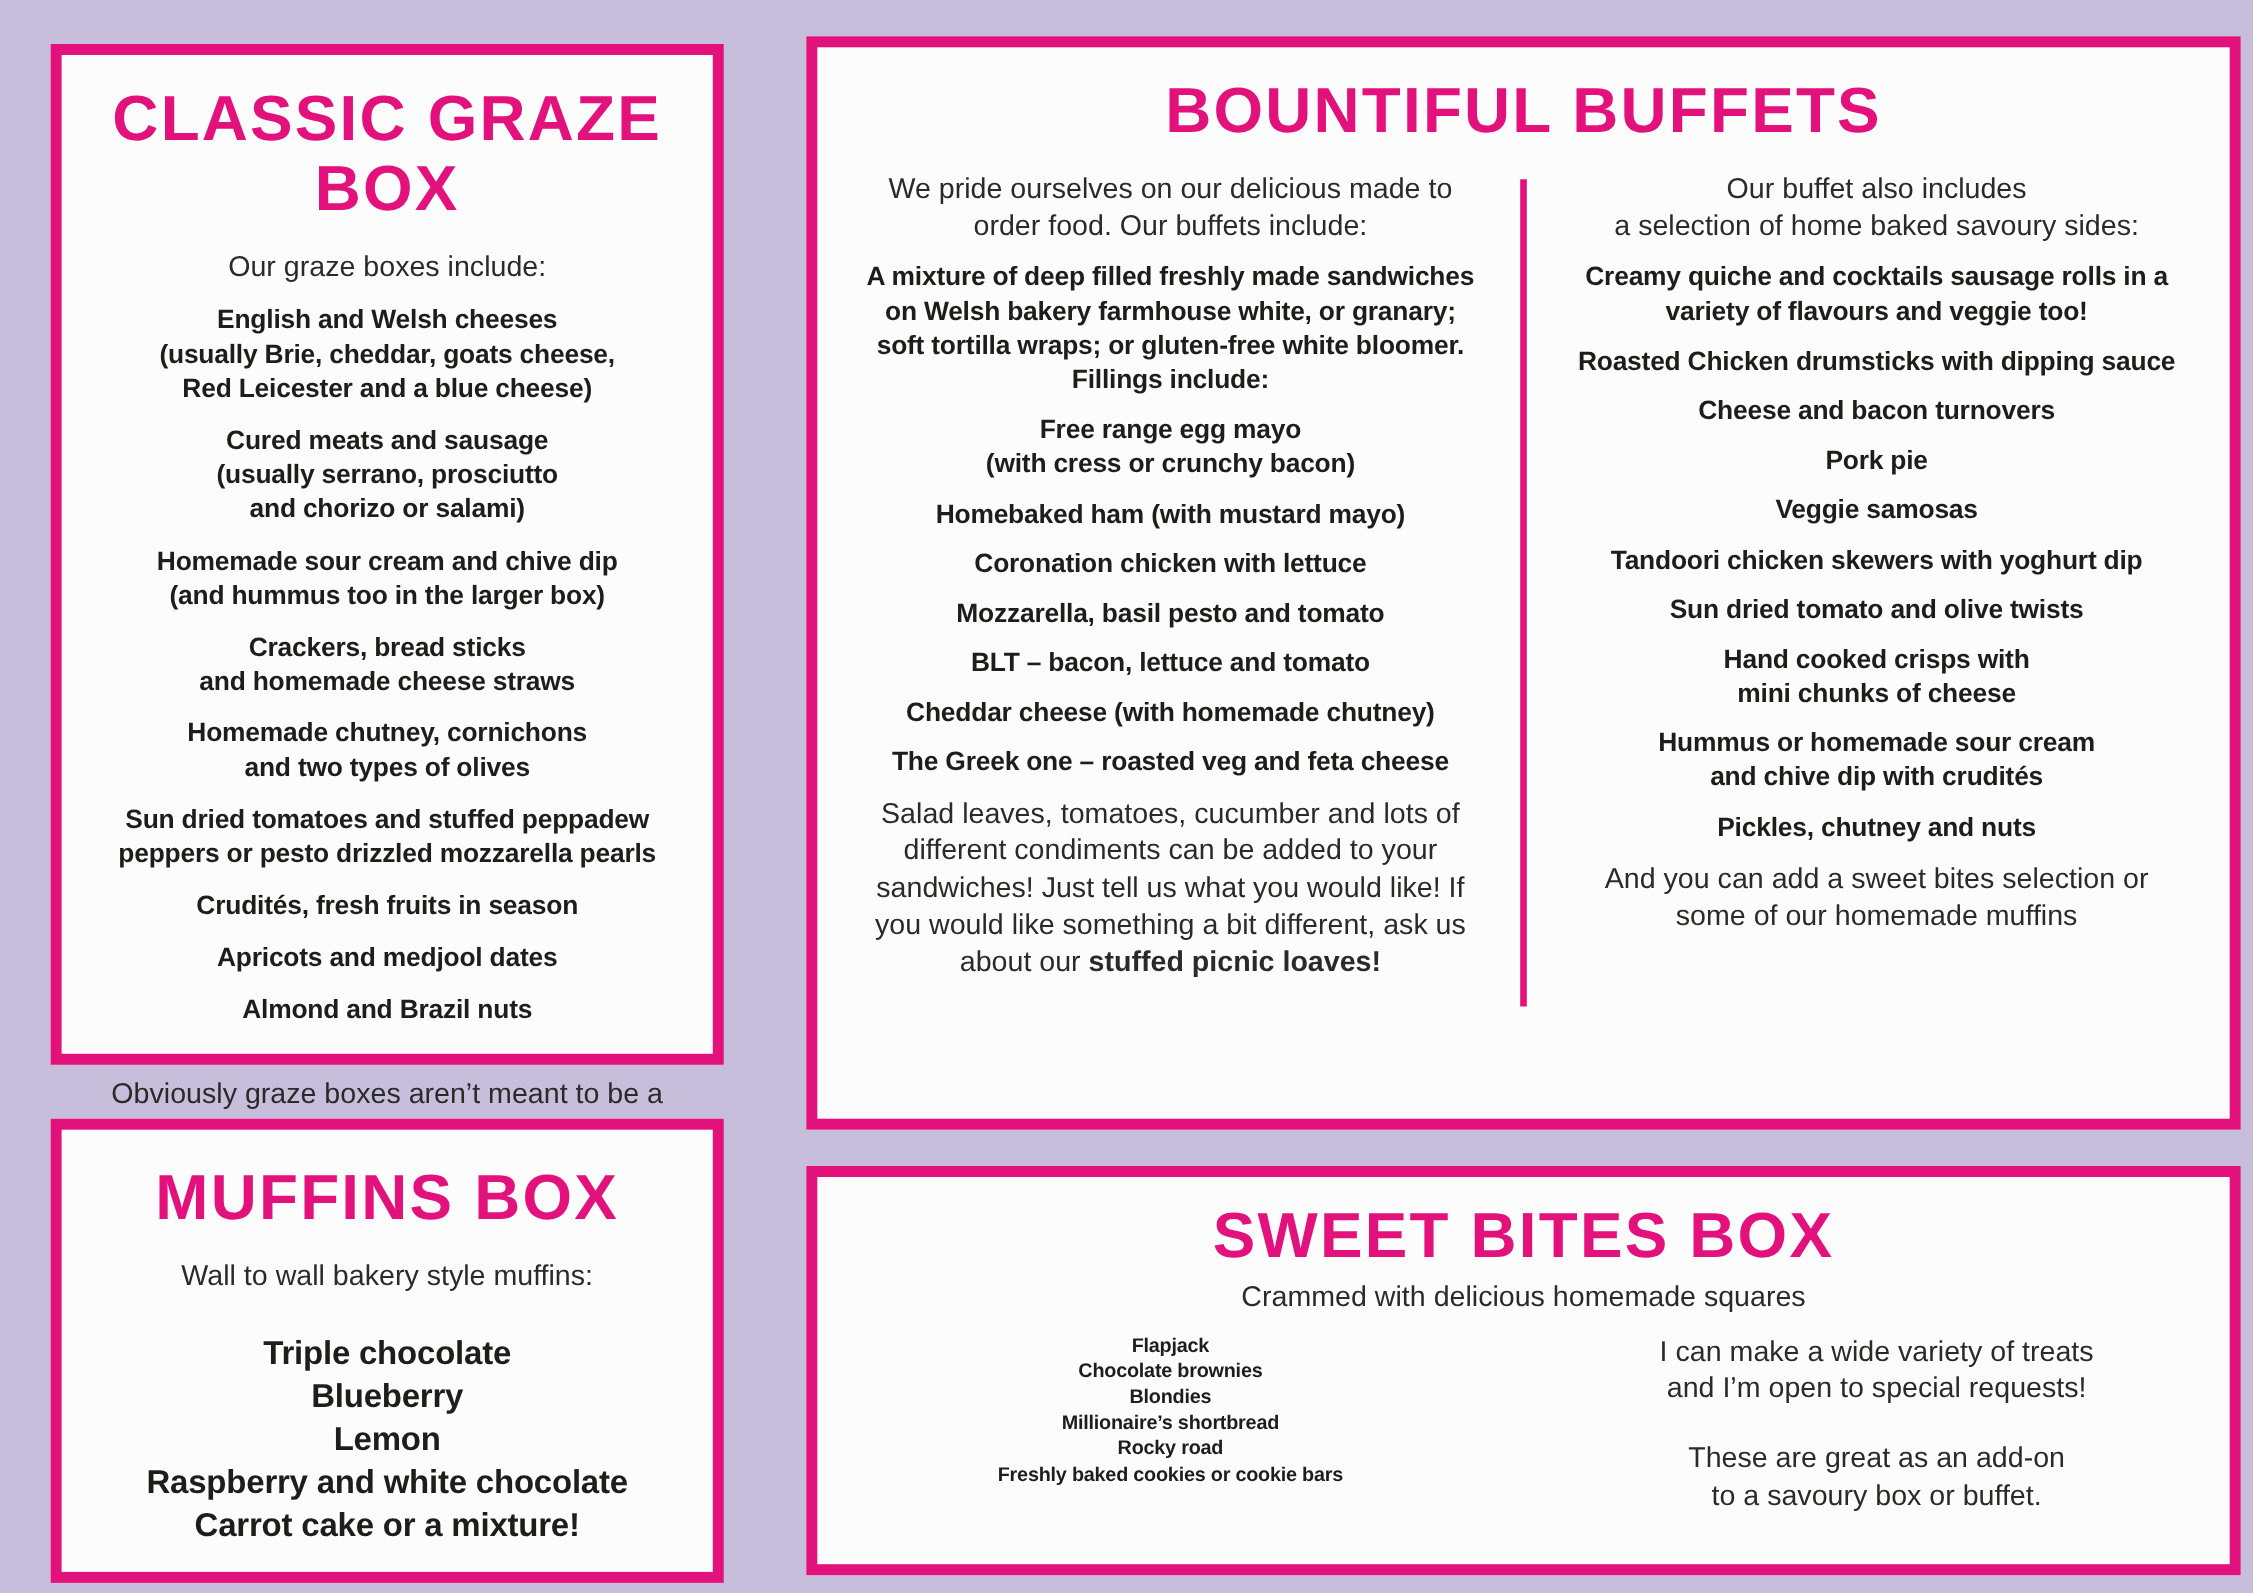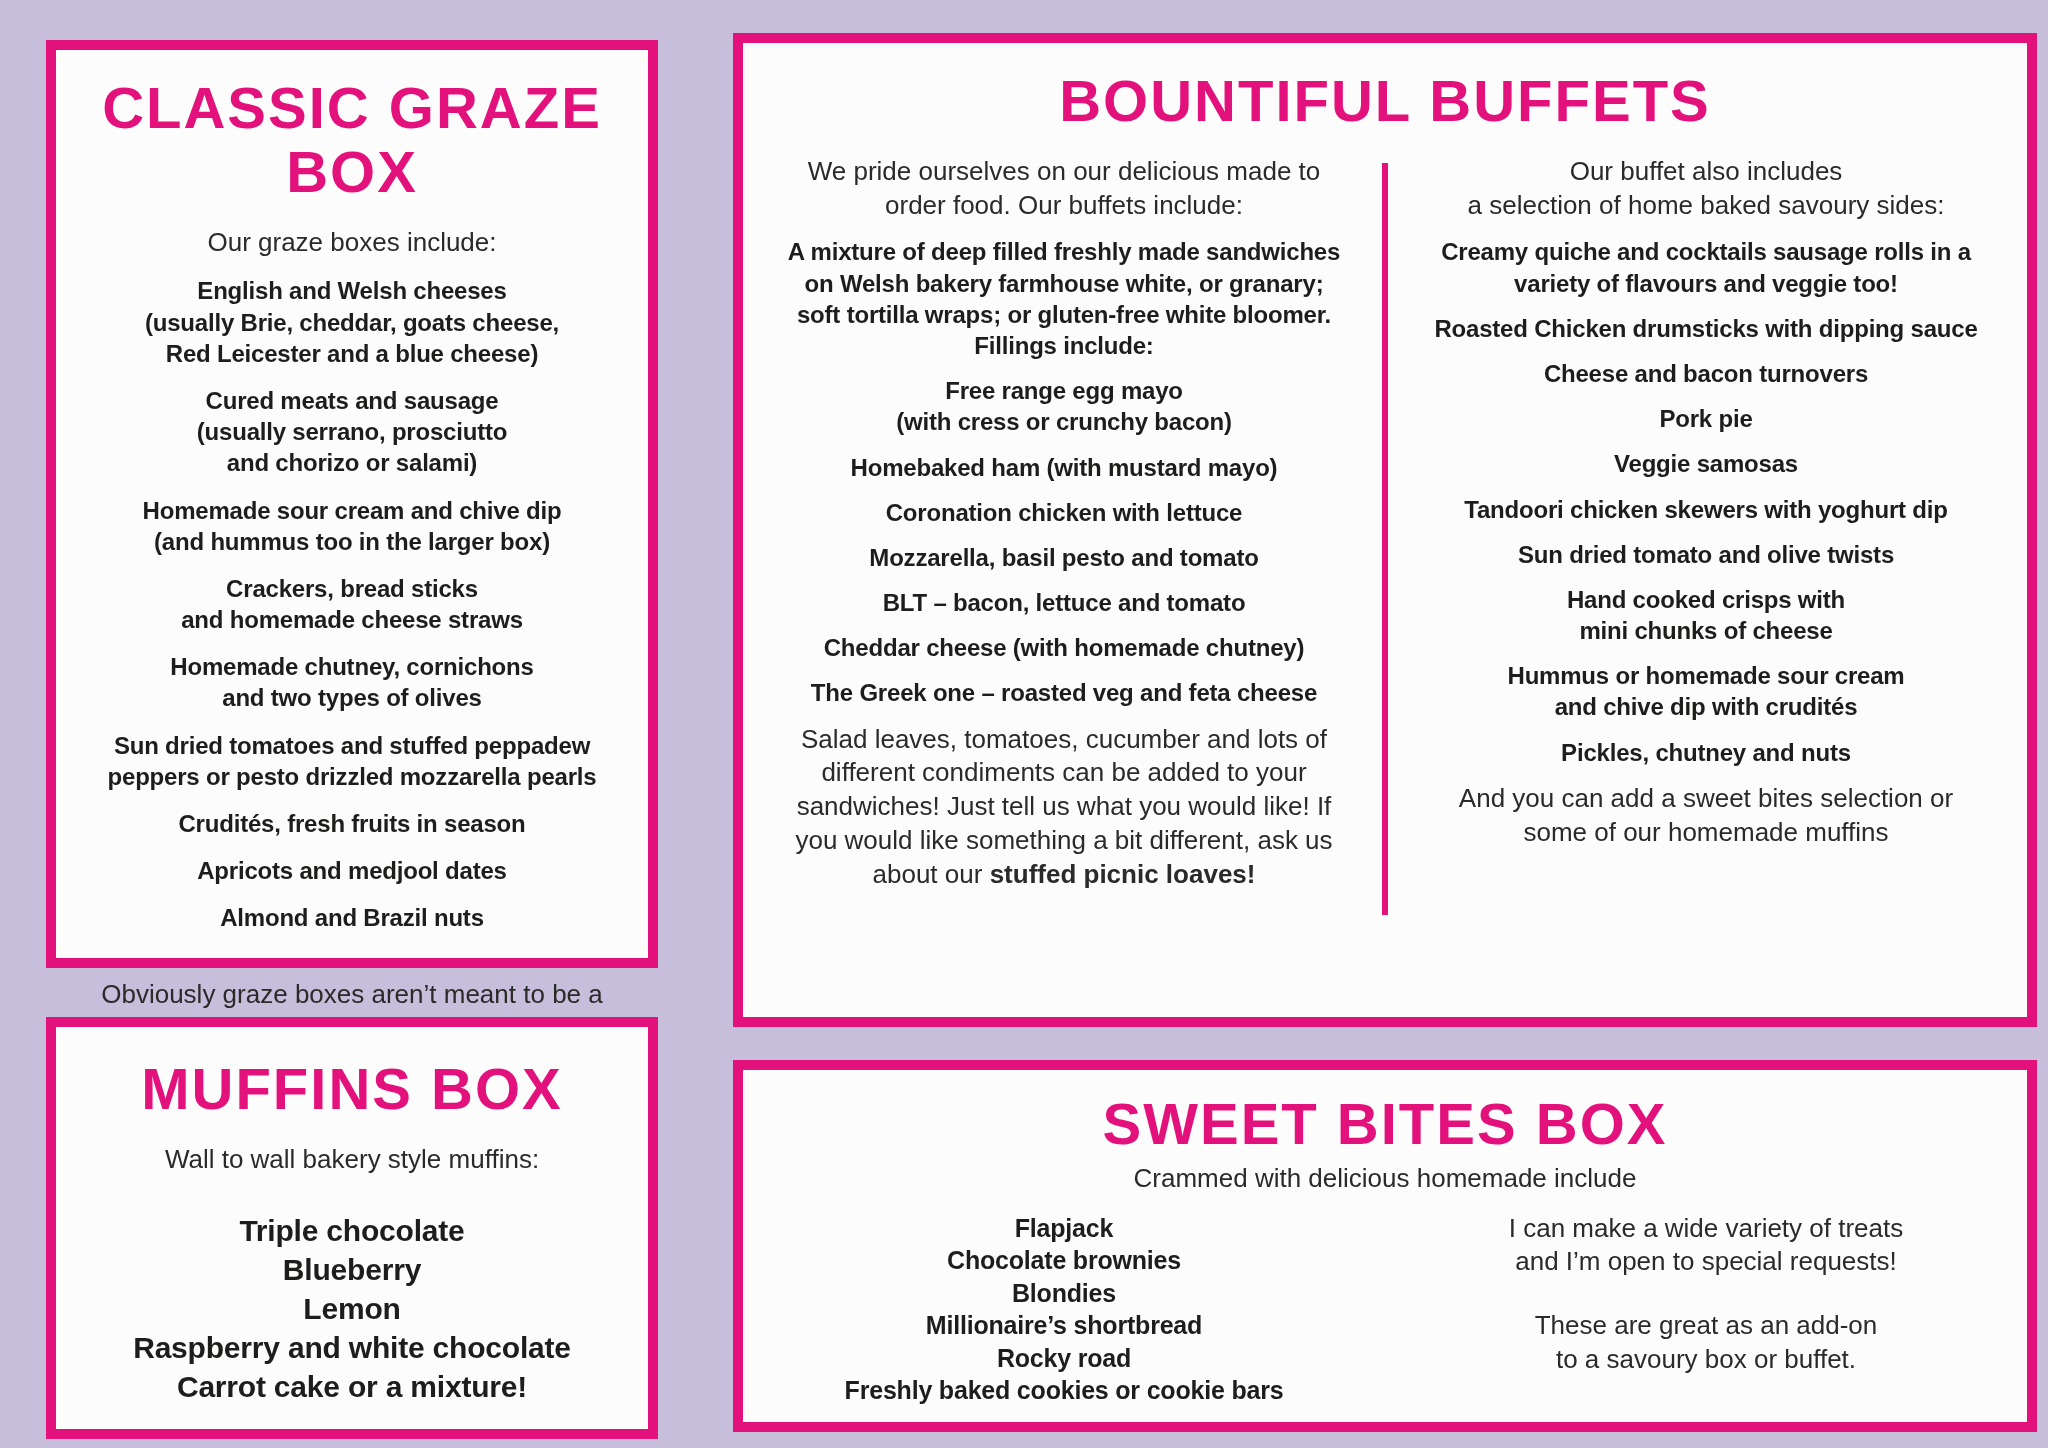--- a/index.html
+++ b/index.html
@@ -162,24 +162,24 @@
         <p class="item para-sm">Pickles, chutney and nuts</p>
         <p class="lite">And you can add a sweet bites selection or
 some of our homemade muffins</p>
       </div>
 
     </div>
   </section>
 
   <section class="box" id="box-sweet">
     <h2 class="box-title" style="margin-bottom:6px;">SWEET BITES BOX</h2>
-    <p class="lite">Crammed with delicious homemade include</p>
+    <p class="lite">Crammed with delicious homemade squares</p>
     <div class="sweet-columns">
       <div class="sweet-col">
-        <p class="bold-block" style="font-size:25px;">Flapjack
+        <p class="bold-block" style="font-size:18px;">Flapjack
 Chocolate brownies
 Blondies
 Millionaire’s shortbread
 Rocky road
 Freshly baked cookies or cookie bars</p>
       </div>
       <div class="sweet-col">
         <p class="lite">I can make a wide variety of treats
 and I’m open to special requests!</p>
         <p class="lite note-gap">These are great as an add-on

